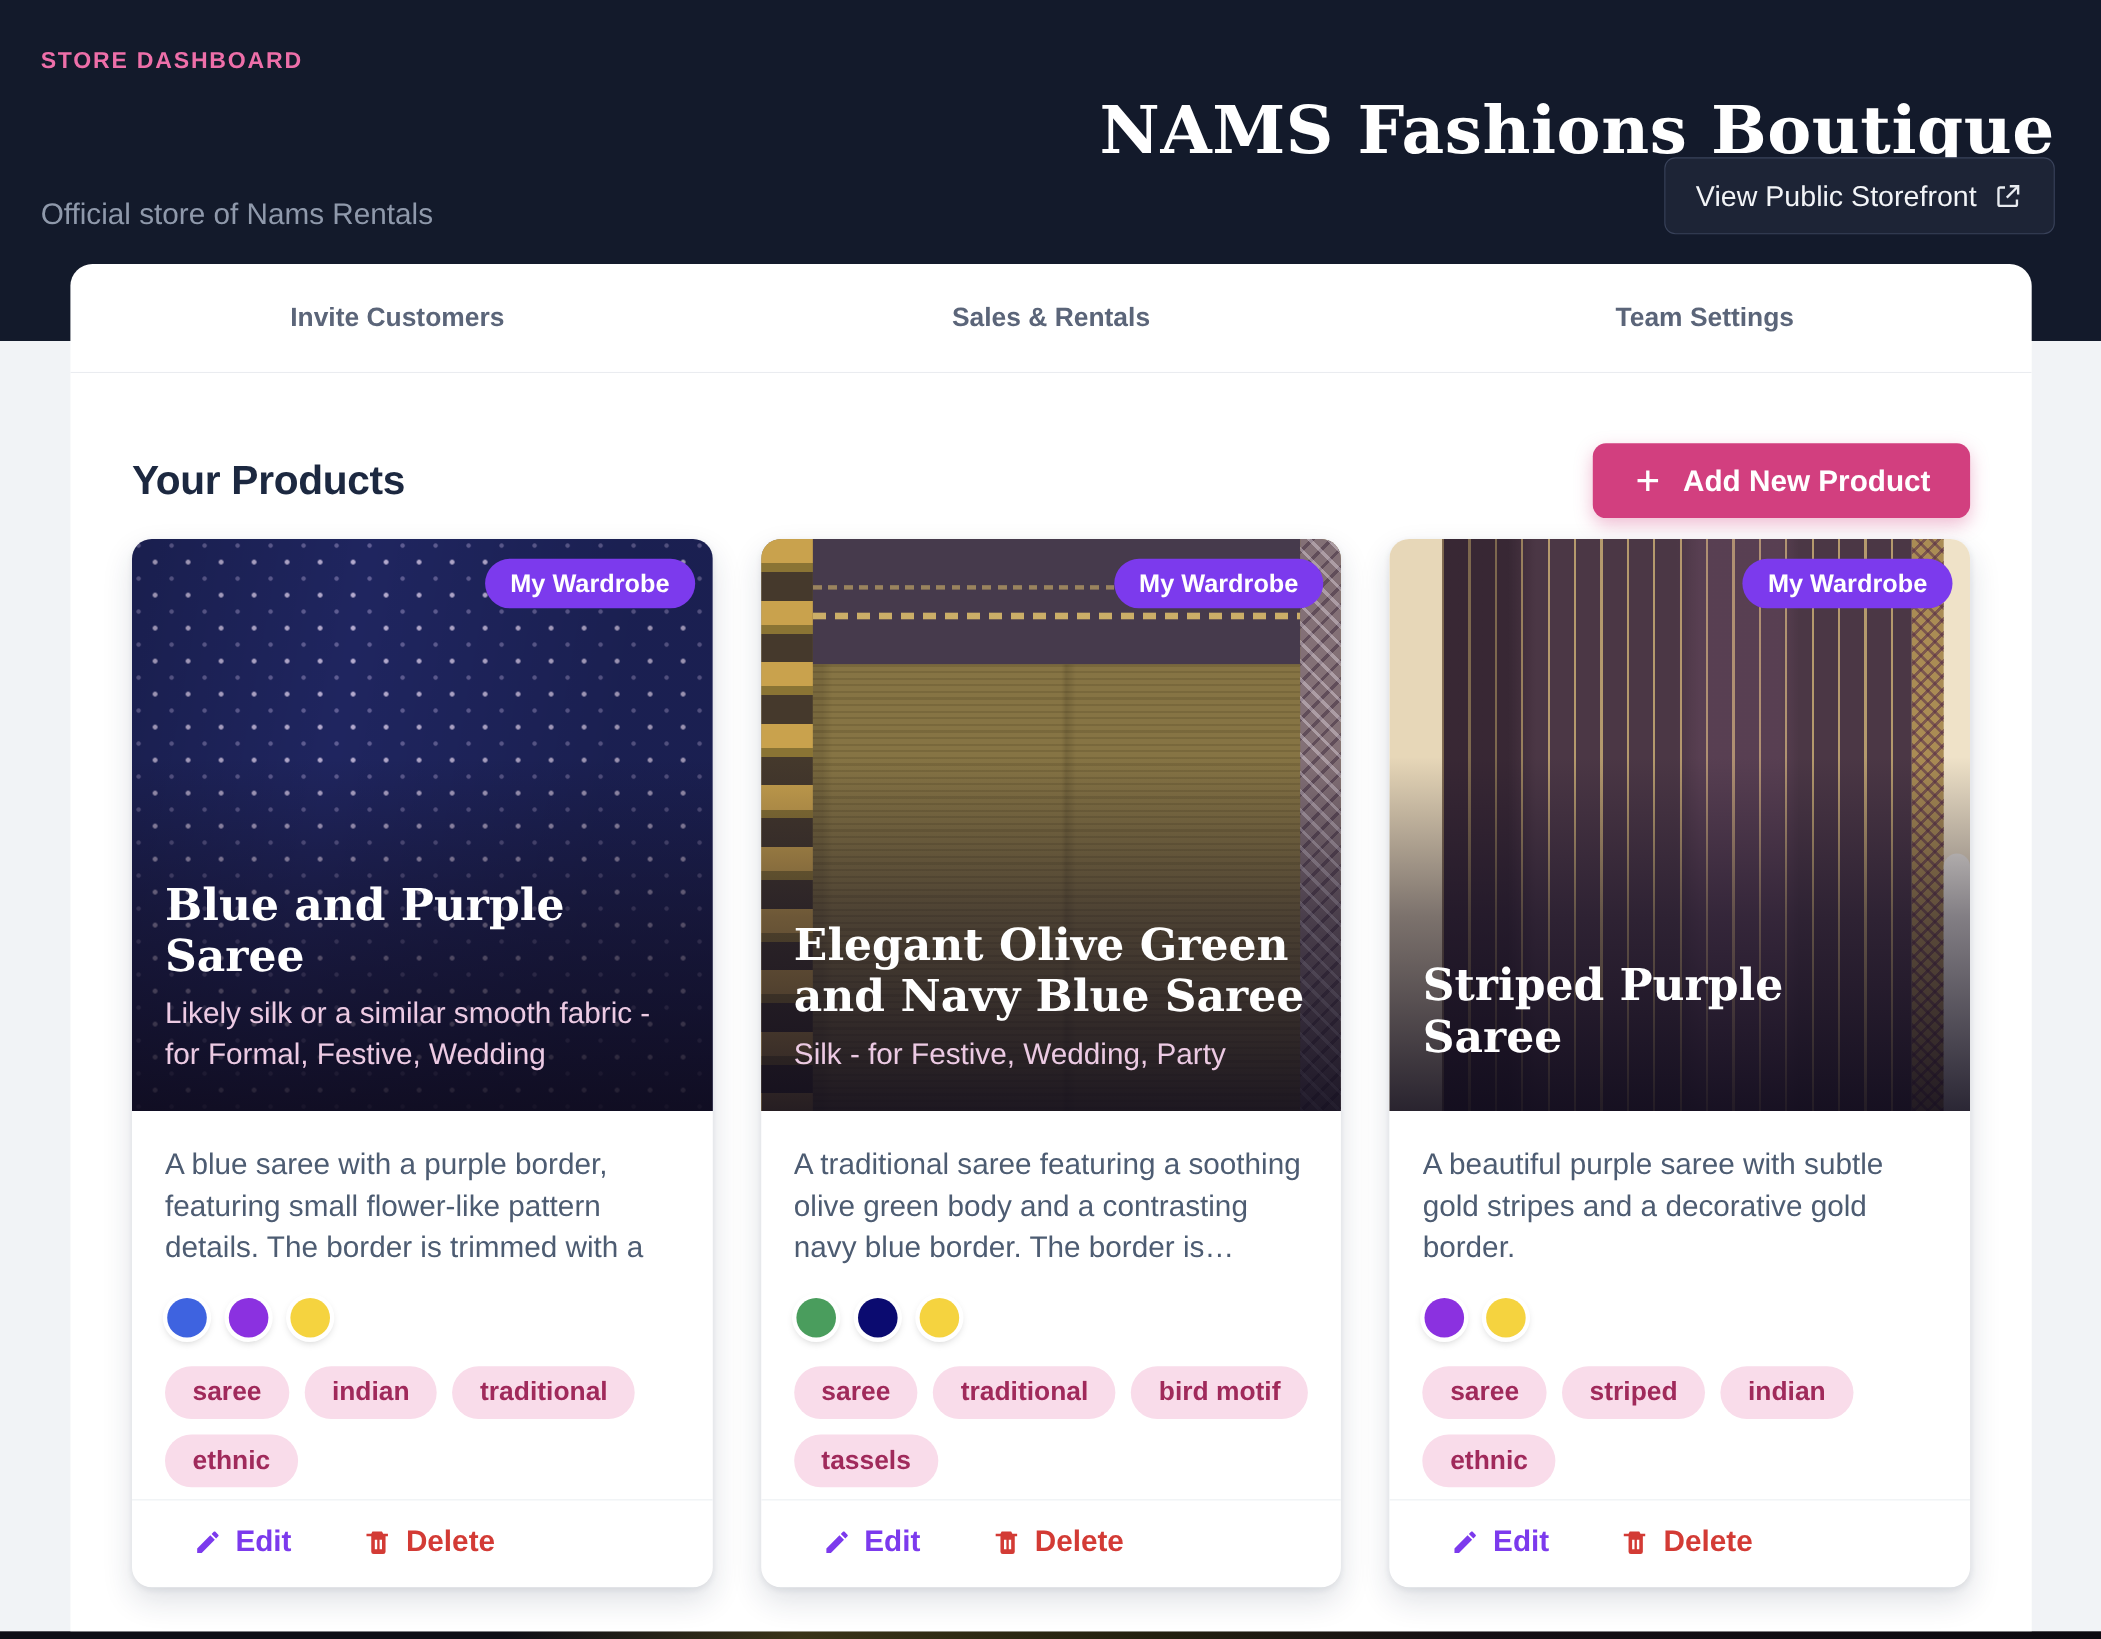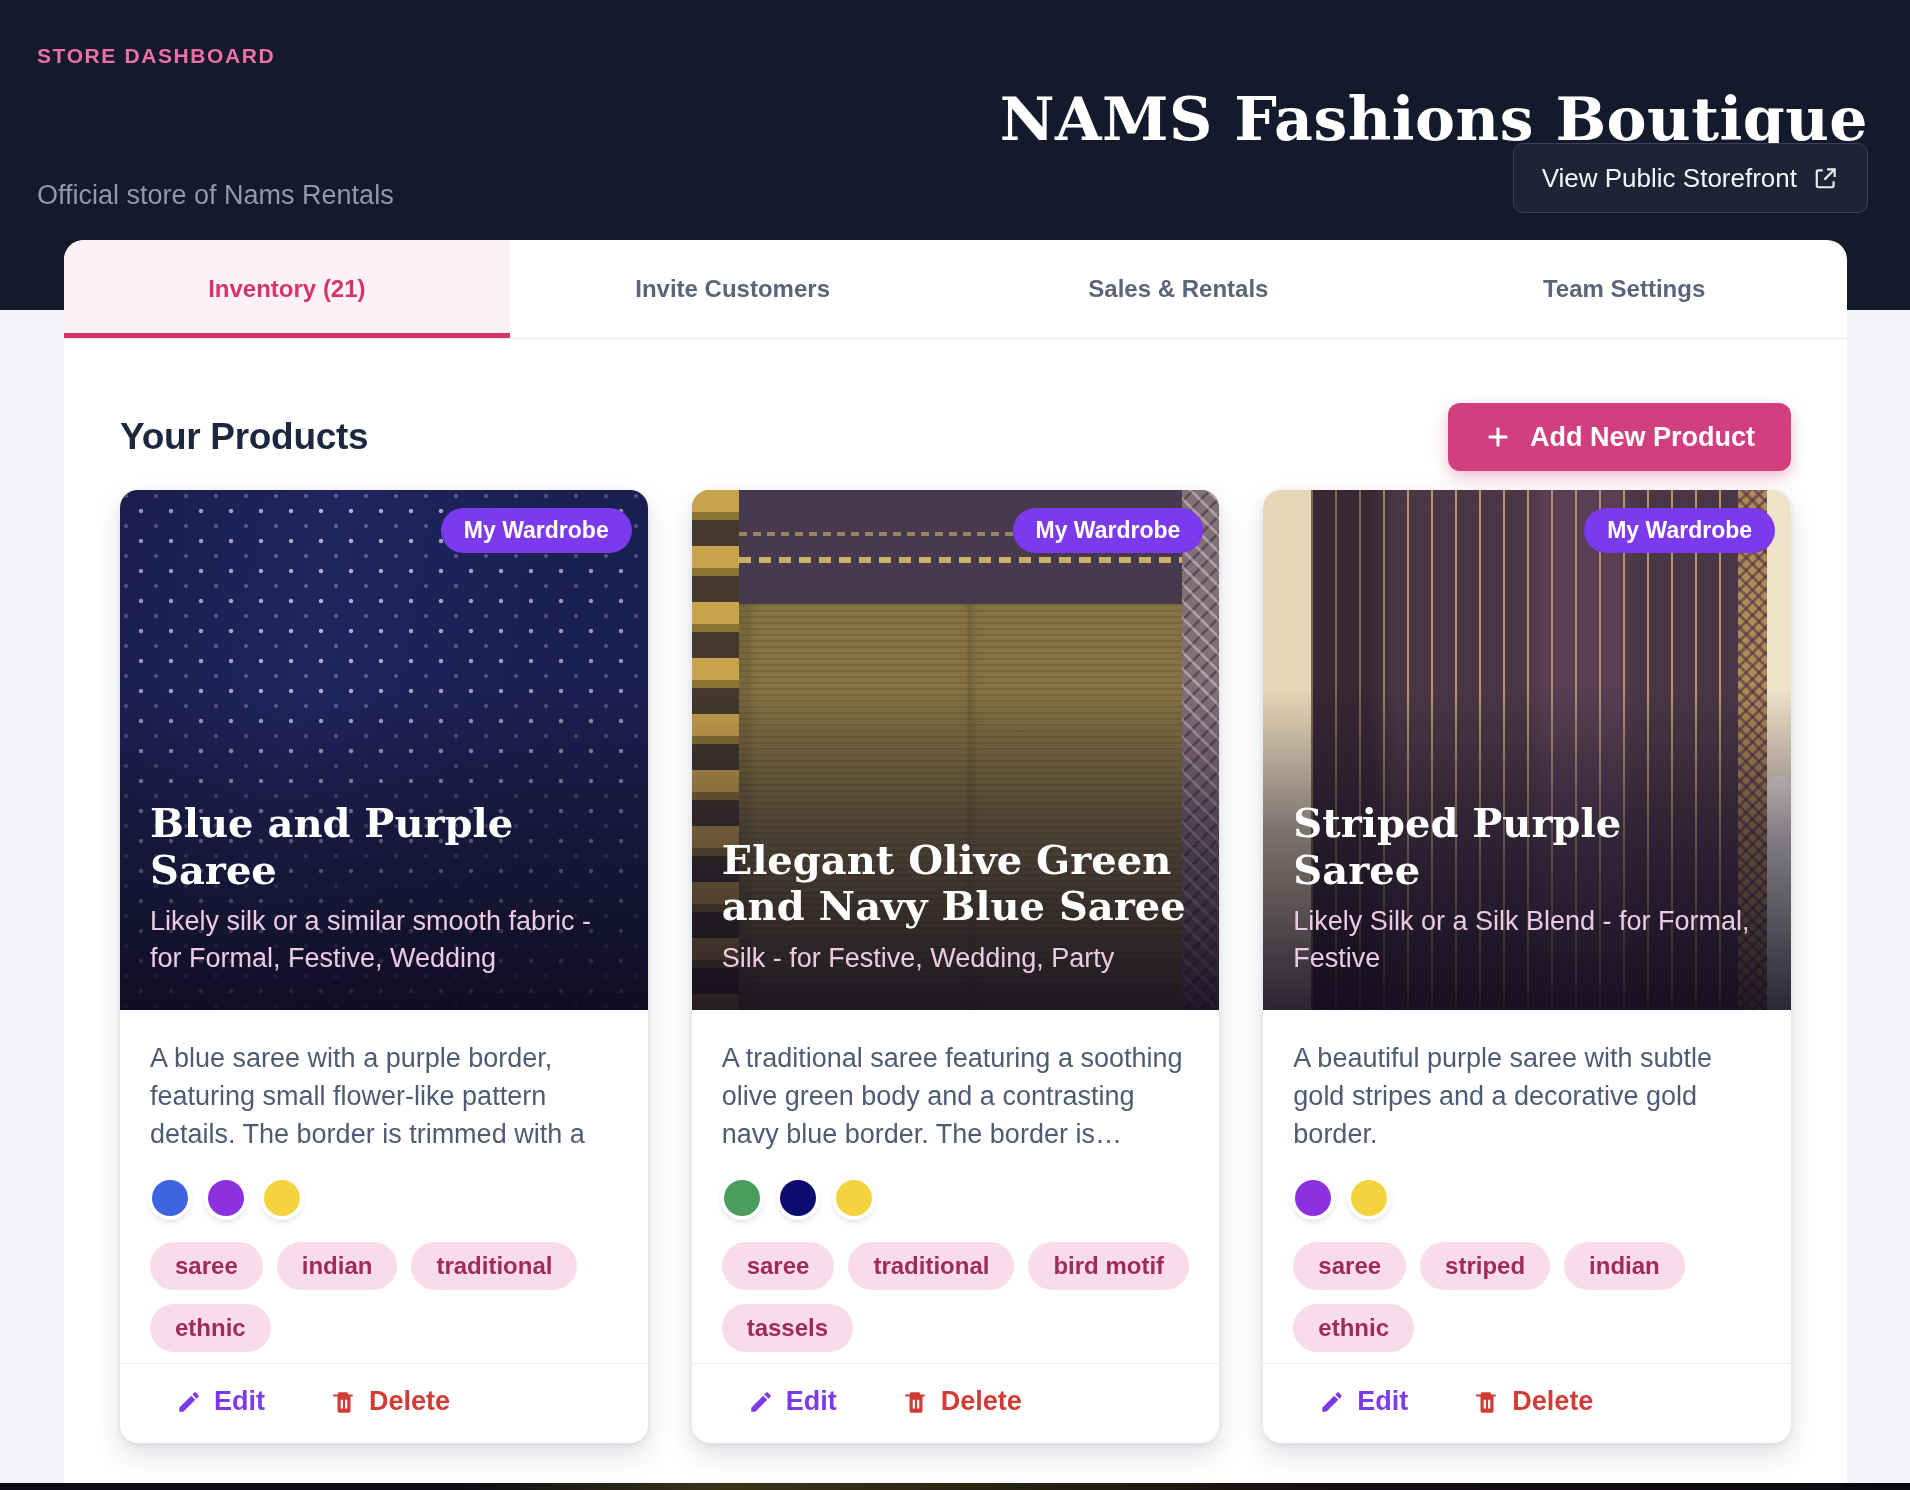--- a/index.html
+++ b/index.html
@@ -117,21 +117,20 @@
       <svg class="ext-icon" viewBox="0 0 24 24">
         <path d="M9 5 H5 a1.5 1.5 0 0 0 -1.5 1.5 V19 a1.5 1.5 0 0 0 1.5 1.5 H17.5 A1.5 1.5 0 0 0 19 19 V15"></path>
         <path d="M13 4 H20 V11"></path>
           <path d="M20 4 L10.5 13.5"></path>
       </svg>
     </button>
   </header>
 
   <div class="panel">
     <nav class="tabs">
-      <div class="tab active">Inventory (21)</div>
       <div class="tab">Invite Customers</div>
       <div class="tab">Sales &amp; Rentals</div>
       <div class="tab">Team Settings</div>
     </nav>
 
     <div class="content">
       <div class="content-head">
         <h2 class="section-heading">Your Products</h2>
         <button class="add-btn">
           <svg class="plus-icon" viewBox="0 0 24 24">
@@ -228,21 +227,20 @@
 
         <article class="card">
           <div class="card-img img3">
             <div class="decor i3-fabric"></div>
             <div class="decor i3-gold"></div>
             <div class="decor i3-white"></div>
             <div class="shade decor"></div>
             <span class="badge">My Wardrobe</span>
             <div class="img-caption">
               <h3 class="card-title">Striped Purple Saree</h3>
-              <p class="card-subtitle">Likely Silk or a Silk Blend - for Formal, Festive</p>
             </div>
           </div>
           <div class="card-body">
             <p class="desc">A beautiful purple saree with subtle gold stripes and a decorative gold border.</p>
             <div class="dots">
                 <span class="dot" style="background: rgb(139, 49, 224);"></span>
                 <span class="dot" style="background: rgb(245, 211, 63);"></span>
               </div>
             <div class="tags">
                 <span class="tag">saree</span>

